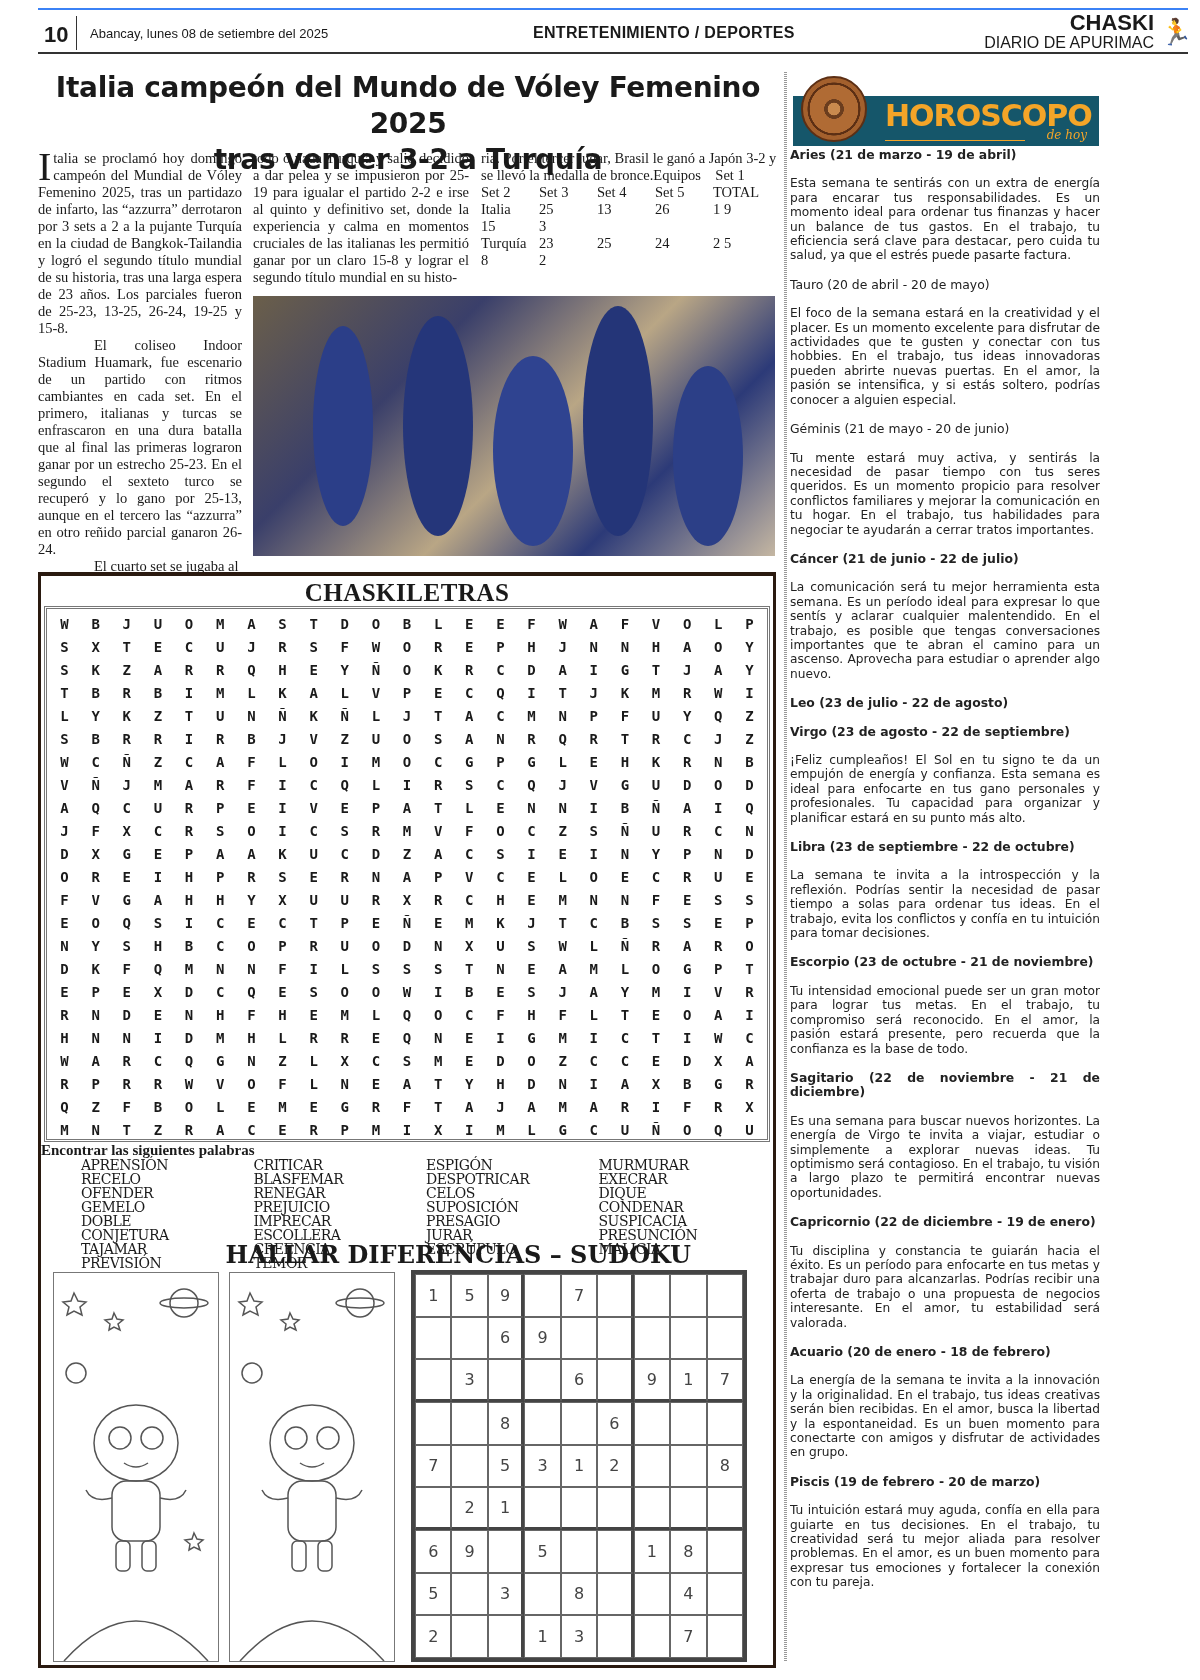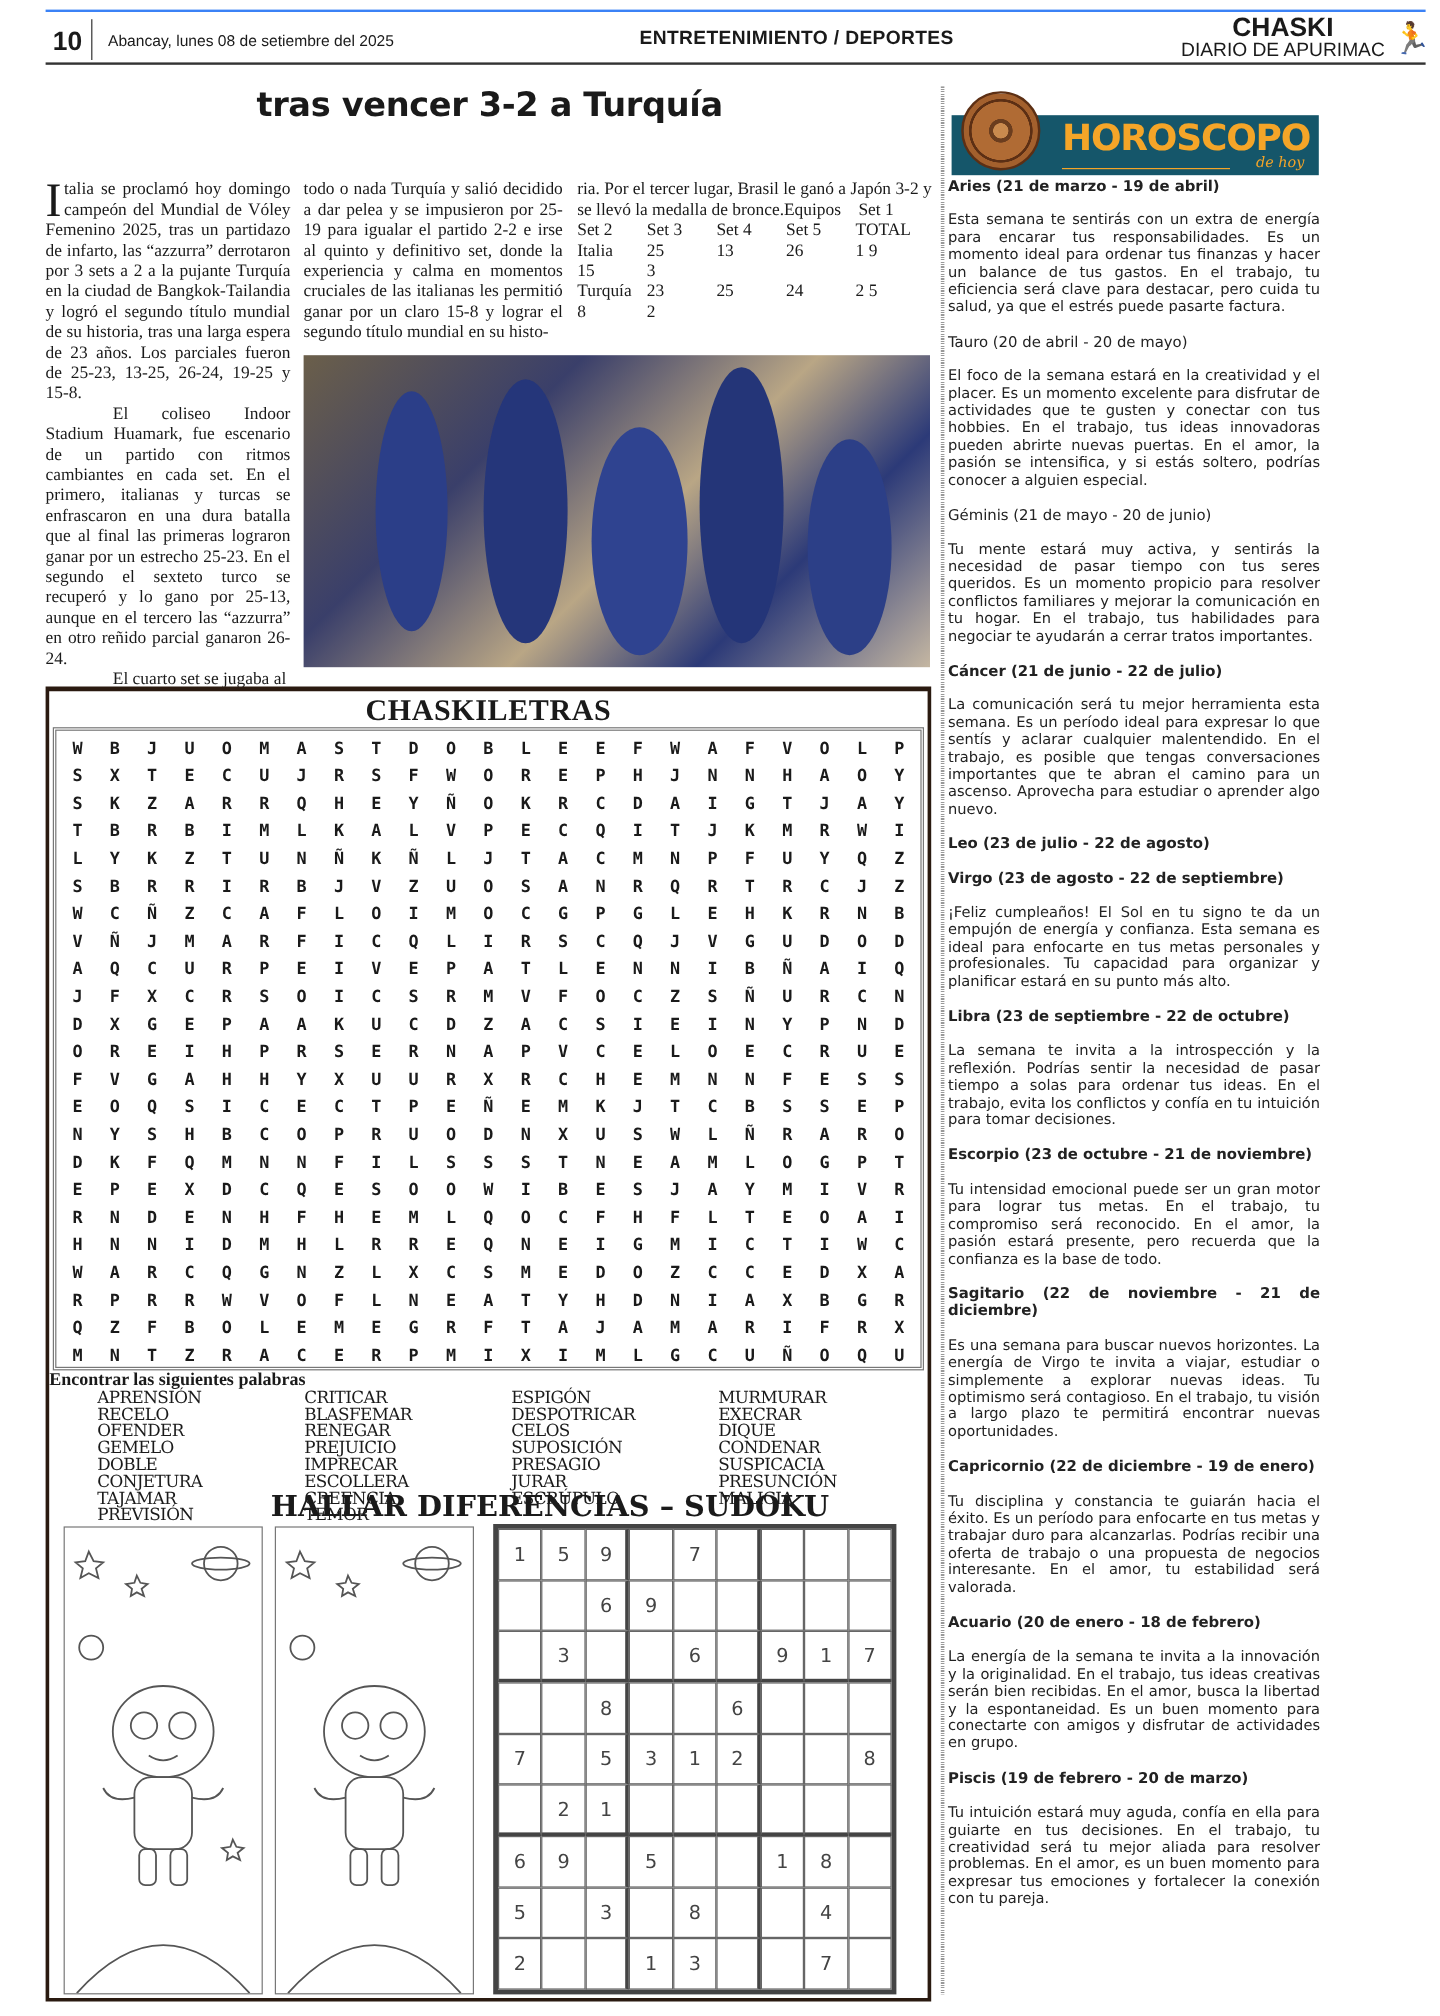--- a/index.html
+++ b/index.html
@@ -2,21 +2,21 @@
 <html><head>
 <meta charset="utf-8">
 <style>
 *{box-sizing:border-box;margin:0;padding:0}
 body{width:1200px;height:1680px;background:#fff;font-family:"Liberation Serif",serif;color:#1a1a1a;position:relative;overflow:hidden}
 .hdr{position:absolute;left:38px;top:8px;width:1150px;height:46px;border-top:2px solid #3b82f6;border-bottom:2px solid #333}
 .pg{position:absolute;left:6px;top:12px;font:bold 22px "Liberation Sans",sans-serif}
 .vsep{position:absolute;left:38px;top:6px;width:1px;height:34px;background:#333}
 .date{position:absolute;left:52px;top:16px;font:13px "Liberation Sans",sans-serif}
 .sect{position:absolute;left:495px;top:14px;font:bold 16px "Liberation Sans",sans-serif;letter-spacing:.3px}
-.brand{position:absolute;right:34px;top:2px;text-align:center;font-family:"Liberation Sans",sans-serif}
+.brand{position:absolute;right:34px;top:2px;text-align:right;font-family:"Liberation Sans",sans-serif}
 .brand .n{font:bold 22px "Liberation Sans",sans-serif;line-height:22px}
 .brand .s{font-size:16px}
 .logo{position:absolute;right:6px;top:4px;width:22px;height:38px;color:#1d4fa0;font-size:26px;line-height:38px}
 .title{position:absolute;left:38px;top:70px;width:740px;text-align:center;font:bold 28px "DejaVu Sans",sans-serif;line-height:36px;letter-spacing:-.3px}
 .col{position:absolute;font-size:14.5px;line-height:17px;text-align:justify}
 .col p{margin:0}
 .dropcap{float:left;font-size:40px;line-height:34px;margin-right:2px}
 .tbl{display:grid;grid-template-columns:58px 58px 58px 58px 60px;font-size:14.5px;line-height:17px}
 .photo{position:absolute;left:253px;top:296px;width:522px;height:260px;background:linear-gradient(135deg,#6b5f4a 0%,#3a3f6a 30%,#b9a685 55%,#2c3a78 75%,#c5b7a2 100%);overflow:hidden}
 .photo .p1{position:absolute;border-radius:50%}
@@ -53,20 +53,21 @@
   <span class="date">Abancay, lunes 08 de setiembre del 2025</span>
   <span class="sect">ENTRETENIMIENTO / DEPORTES</span>
   <div class="brand">
     <div class="n">CHASKI</div>
     <div class="s">DIARIO DE APURIMAC</div>
   </div>
   <span class="logo">🏃</span>
 </div>
 
 <div class="title">
+  <div>Italia campeón del Mundo de Vóley Femenino 2025</div>
   <div>tras vencer 3-2 a Turquía</div>
 </div>
 
 <div class="col" style="left:38px;top:150px;width:204px">
   <p><span class="dropcap">I</span><span>talia se proclamó hoy domingo campeón del Mundial de Vóley Femenino 2025, tras un partidazo de infarto, las “azzurra” derrotaron por 3 sets a 2 a la pujante Turquía en la ciudad de Bangkok-Tailandia y logró el segundo título mundial de su historia, tras una larga espera de 23 años. Los parciales fueron de 25-23, 13-25, 26-24, 19-25 y 15-8.</span></p>
   <p style="text-indent:56px"><span>El coliseo Indoor Stadium Huamark, fue escenario de un partido con ritmos cambiantes en cada set. En el primero, italianas y turcas se enfrascaron en una dura batalla que al final las primeras lograron ganar por un estrecho 25-23. En el segundo el sexteto turco se recuperó y lo gano por 25-13, aunque en el tercero las “azzurra” en otro reñido parcial ganaron 26-24.</span></p>
   <p style="text-indent:56px"><span>El cuarto set se jugaba al</span></p>
 </div>
 
 <div class="col" style="left:253px;top:150px;width:216px">
@@ -126,21 +127,21 @@
     <h4>Aries (21 de marzo - 19 de abril)</h4>
     <p>Esta semana te sentirás con un extra de energía para encarar tus responsabilidades. Es un momento ideal para ordenar tus finanzas y hacer un balance de tus gastos. En el trabajo, tu eficiencia será clave para destacar, pero cuida tu salud, ya que el estrés puede pasarte factura.</p>
     <h4 class="nb">Tauro (20 de abril - 20 de mayo)</h4>
     <p>El foco de la semana estará en la creatividad y el placer. Es un momento excelente para disfrutar de actividades que te gusten y conectar con tus hobbies. En el trabajo, tus ideas innovadoras pueden abrirte nuevas puertas. En el amor, la pasión se intensifica, y si estás soltero, podrías conocer a alguien especial.</p>
     <h4 class="nb">Géminis (21 de mayo - 20 de junio)</h4>
     <p>Tu mente estará muy activa, y sentirás la necesidad de pasar tiempo con tus seres queridos. Es un momento propicio para resolver conflictos familiares y mejorar la comunicación en tu hogar. En el trabajo, tus habilidades para negociar te ayudarán a cerrar tratos importantes.</p>
     <h4>Cáncer (21 de junio - 22 de julio)</h4>
     <p>La comunicación será tu mejor herramienta esta semana. Es un período ideal para expresar lo que sentís y aclarar cualquier malentendido. En el trabajo, es posible que tengas conversaciones importantes que te abran el camino para un ascenso. Aprovecha para estudiar o aprender algo nuevo.</p>
     <h4>Leo (23 de julio - 22 de agosto)</h4>
     <h4>Virgo (23 de agosto - 22 de septiembre)</h4>
-    <p>¡Feliz cumpleaños! El Sol en tu signo te da un empujón de energía y confianza. Esta semana es ideal para enfocarte en tus metas personales y profesionales. Tu capacidad para organizar y planificar estará en su punto más alto.</p>
+    <p>¡Feliz cumpleaños! El Sol en tu signo te da un empujón de energía y confianza. Esta semana es ideal para enfocarte en tus gano personales y profesionales. Tu capacidad para organizar y planificar estará en su punto más alto.</p>
     <h4>Libra (23 de septiembre - 22 de octubre)</h4>
     <p>La semana te invita a la introspección y la reflexión. Podrías sentir la necesidad de pasar tiempo a solas para ordenar tus ideas. En el trabajo, evita los conflictos y confía en tu intuición para tomar decisiones.</p>
     <h4>Escorpio (23 de octubre - 21 de noviembre)</h4>
     <p>Tu intensidad emocional puede ser un gran motor para lograr tus metas. En el trabajo, tu compromiso será reconocido. En el amor, la pasión estará presente, pero recuerda que la confianza es la base de todo.</p>
     <h4>Sagitario (22 de noviembre - 21 de diciembre)</h4>
     <p>Es una semana para buscar nuevos horizontes. La energía de Virgo te invita a viajar, estudiar o simplemente a explorar nuevas ideas. Tu optimismo será contagioso. En el trabajo, tu visión a largo plazo te permitirá encontrar nuevas oportunidades.</p>
     <h4>Capricornio (22 de diciembre - 19 de enero)</h4>
     <p>Tu disciplina y constancia te guiarán hacia el éxito. Es un período para enfocarte en tus metas y trabajar duro para alcanzarlas. Podrías recibir una oferta de trabajo o una propuesta de negocios interesante. En el amor, tu estabilidad será valorada.</p>
     <h4>Acuario (20 de enero - 18 de febrero)</h4>
     <p>La energía de la semana te invita a la innovación y la originalidad. En el trabajo, tus ideas creativas serán bien recibidas. En el amor, busca la libertad y la espontaneidad. Es un buen momento para conectarte con amigos y disfrutar de actividades en grupo.</p>

